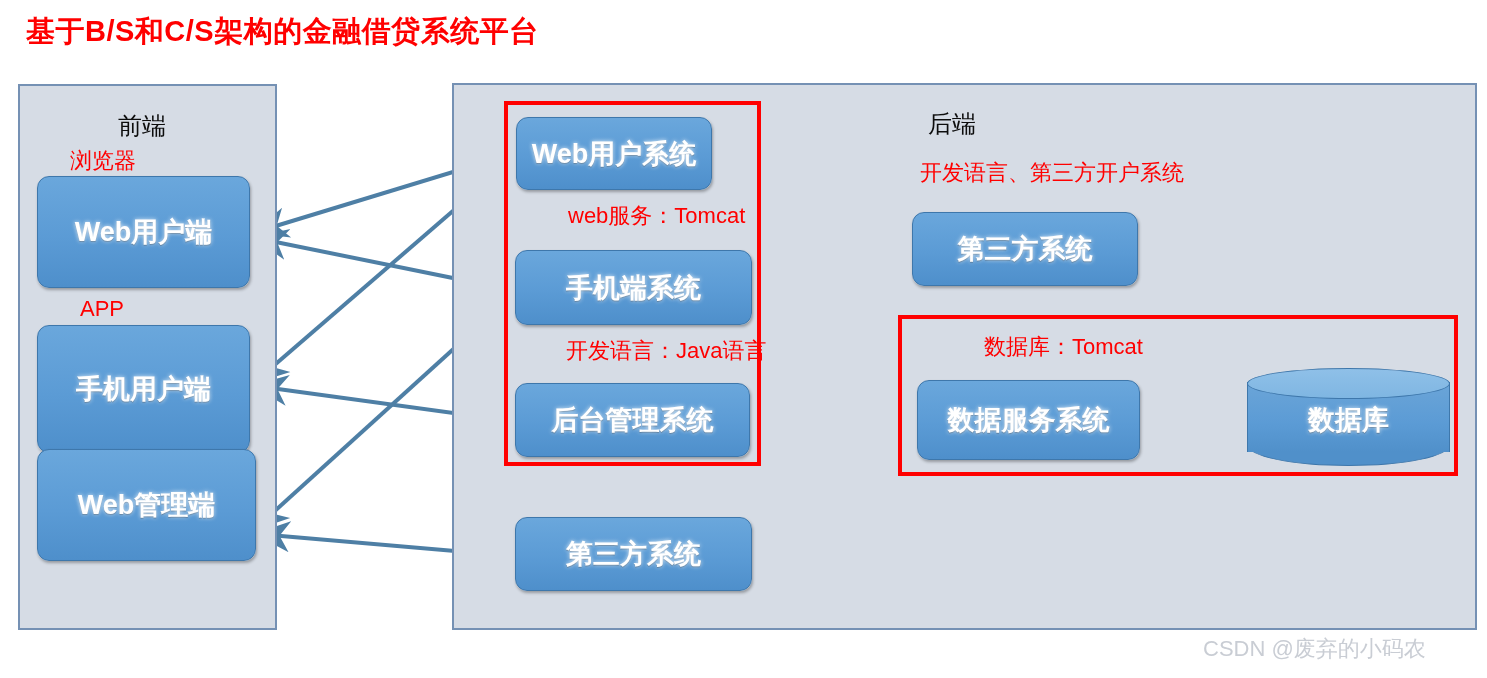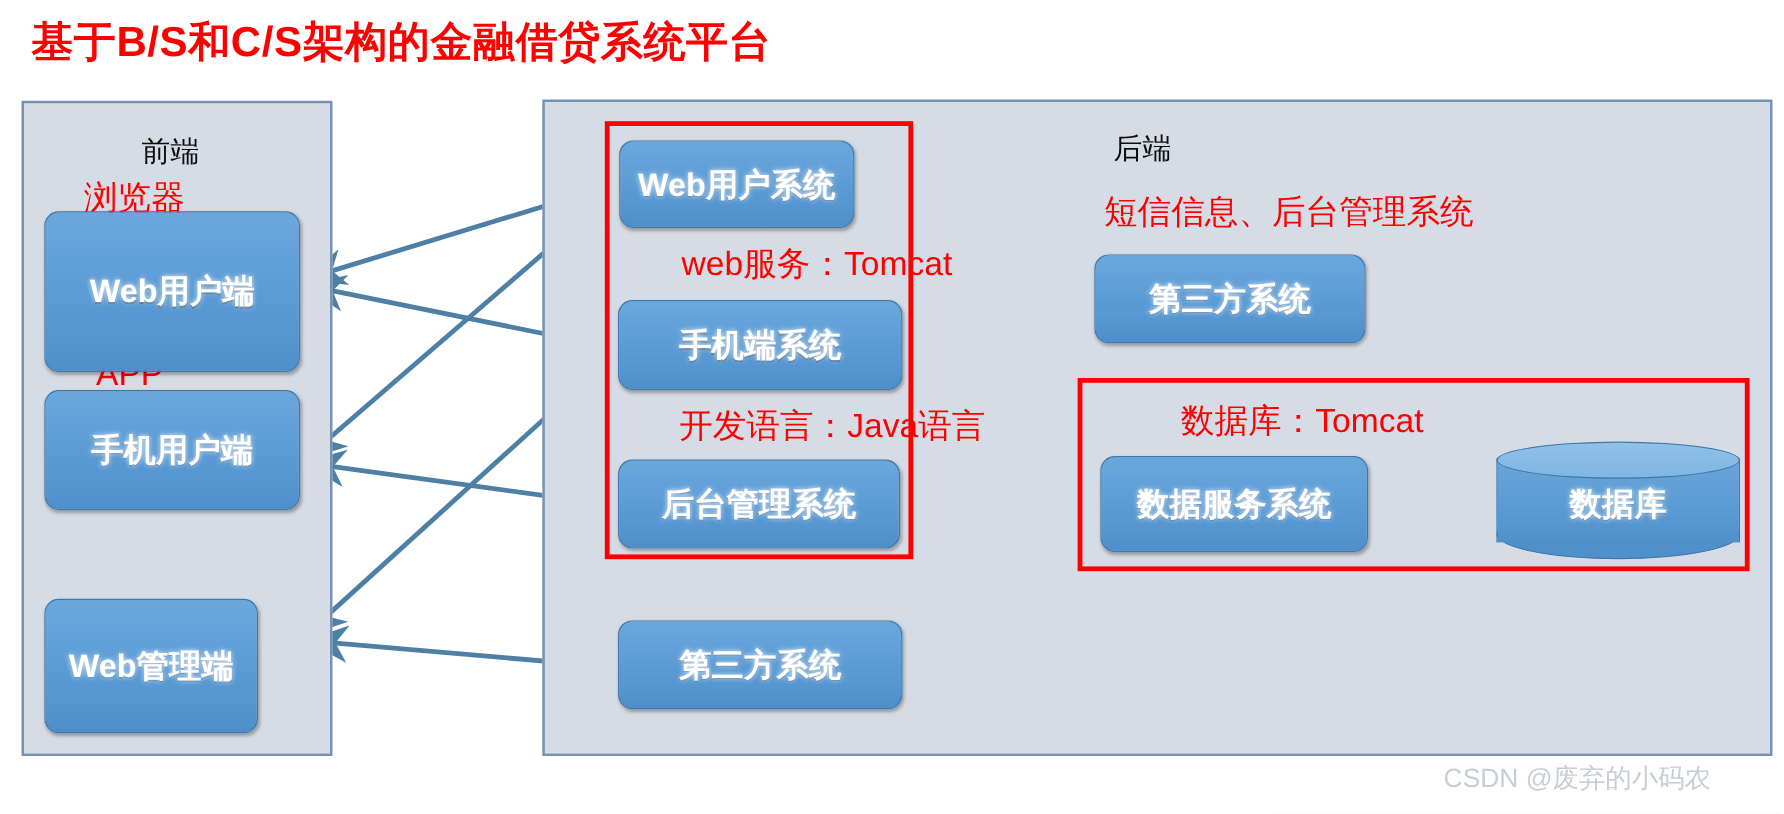--- a/index.html
+++ b/index.html
@@ -1,50 +1,50 @@
 <!DOCTYPE html>
 <html><head>
 <meta charset="utf-8">
 <style>
   html,body{margin:0;padding:0;background:#ffffff;}
   body{width:1487px;height:678px;position:relative;overflow:hidden;
        font-family:"Liberation Sans","DejaVu Sans",sans-serif;}
 
   #canvas{position:absolute;left:0;top:0;width:1487px;height:678px;}
 
-  .title{position:absolute;left:26px;top:12px;font-size:35px;color:#FF0000;
+  .title{position:absolute;left:26px;top:12px;font-size:29px;color:#FF0000;
          font-weight:600;letter-spacing:0.5px;white-space:nowrap;}
 
   .panel{position:absolute;background:#D6DCE5;border:2px solid #7591B4;box-sizing:border-box;}
   #panel-front{left:18px;top:84px;width:259px;height:546px;}
   #panel-back{left:452px;top:83px;width:1025px;height:547px;}
 
   .panel-title{position:absolute;font-size:24px;font-weight:normal;color:#0D0D0D;white-space:nowrap;}
   #label-front{left:118px;top:110px;}
   #label-back{left:928px;top:108px;}
 
-  .redlabel{position:absolute;color:#FF0000;font-size:28px;white-space:nowrap;}
+  .redlabel{position:absolute;color:#FF0000;font-size:22px;white-space:nowrap;}
   #lbl-browser{left:70px;top:146px;}
   #lbl-app{left:80px;top:296px;}
   #lbl-tomcat{left:568px;top:201px;}
   #lbl-java{left:566px;top:336px;}
   #lbl-sms{left:920px;top:158px;}
   #lbl-mysql{left:984px;top:332px;}
 
   .node{position:absolute;box-sizing:border-box;border-radius:12px;
         border:1px solid #3E77AB;
         background:linear-gradient(180deg,#6AA7DC 0%,#5B9BD5 55%,#4E8FCB 100%);
         box-shadow:1px 2px 3px rgba(0,0,0,0.30);
         display:flex;align-items:center;justify-content:center;
         color:#FFFFFF;font-size:27px;font-weight:600;white-space:nowrap;
         text-shadow:0 0 4px rgba(255,255,255,0.85),0 1px 1px rgba(0,0,0,0.35);}
 
-  #n-webclient{left:37px;top:176px;width:213px;height:134px;}
-  #n-mobileclient{left:37px;top:325px;width:213px;height:100px;}
-  #n-webadmin{left:37px;top:499px;width:178px;height:112px;}
+  #n-webclient{left:37px;top:176px;width:213px;height:112px;}
+  #n-mobileclient{left:37px;top:325px;width:213px;height:128px;}
+  #n-webadmin{left:37px;top:449px;width:219px;height:112px;}
 
   #n-websys{left:516px;top:117px;width:196px;height:73px;}
   #n-mobilesys{left:515px;top:250px;width:237px;height:75px;}
   #n-adminsys{left:515px;top:383px;width:235px;height:74px;text-align:center;}
   #n-imgsys{left:515px;top:517px;width:237px;height:74px;}
 
   #n-thirdparty{left:912px;top:212px;width:226px;height:74px;}
   #n-dataservice{left:917px;top:380px;width:223px;height:80px;}
 
   .redbox{position:absolute;border:4px solid #FF0000;box-sizing:border-box;background:transparent;}
@@ -115,21 +115,21 @@
 <div class="panel" id="panel-front"></div>
 <div class="panel" id="panel-back"></div>
 
 <div class="panel-title" id="label-front">前端</div>
 <div class="panel-title" id="label-back">后端</div>
 
 <div class="redlabel" id="lbl-browser">浏览器</div>
 <div class="redlabel" id="lbl-app">APP</div>
 <div class="redlabel" id="lbl-tomcat">web服务：Tomcat</div>
 <div class="redlabel" id="lbl-java">开发语言：Java语言</div>
-<div class="redlabel" id="lbl-sms">短信信息、后台管理系统</div>
+<div class="redlabel" id="lbl-sms">开发语言、第三方开户系统</div>
 <div class="redlabel" id="lbl-mysql">数据库：Tomcat</div>
 
 <div class="node" id="n-webclient">Web用户端</div>
 <div class="node" id="n-mobileclient">手机用户端</div>
 <div class="node" id="n-webadmin">Web管理端</div>
 
 <div class="node" id="n-websys">Web用户系统</div>
 <div class="node" id="n-mobilesys">手机端系统</div>
 <div class="node" id="n-adminsys">后台管理系统</div>
 <div class="node" id="n-imgsys">第三方系统</div>

